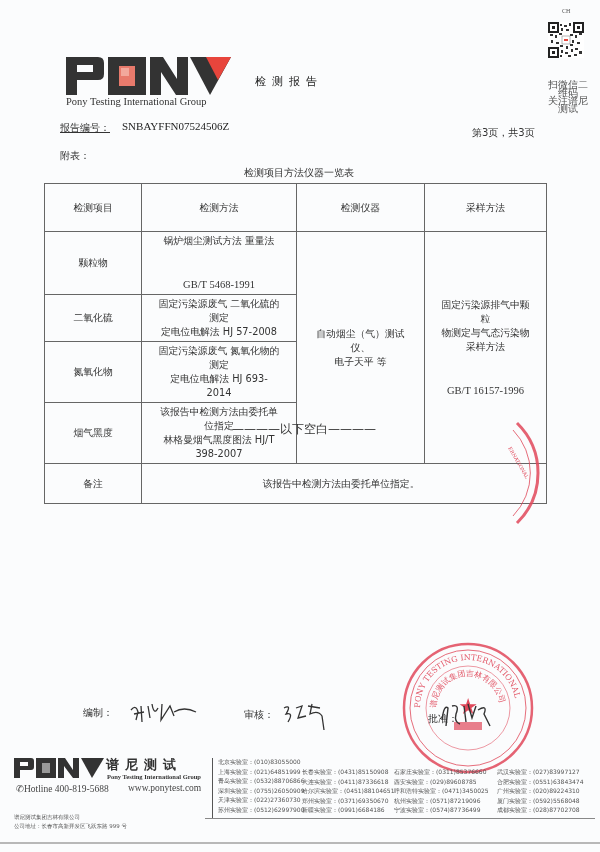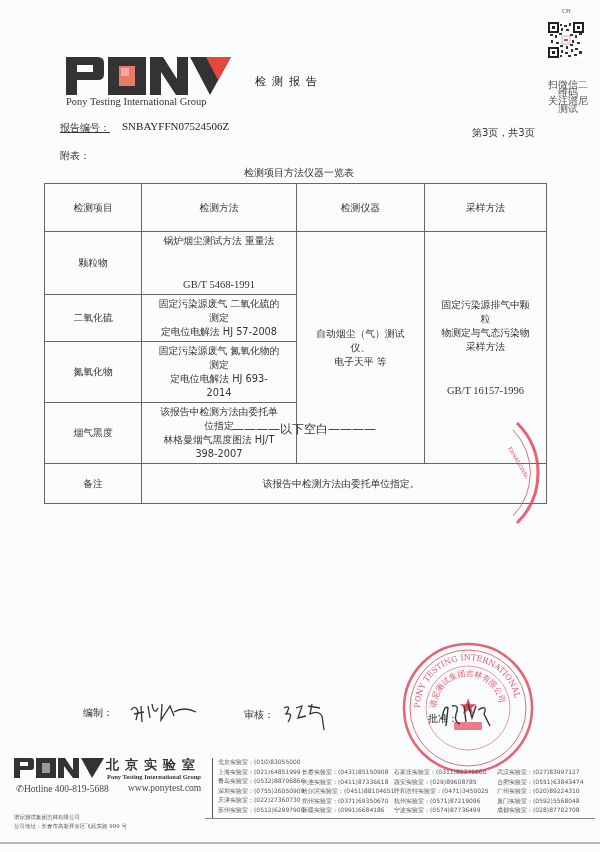--- a/index.html
+++ b/index.html
@@ -219,21 +219,21 @@
   <path d="M4 20 Q6 4 10 8 L8 26 M14 6 Q22 4 18 14 Q16 22 22 24 M26 6 L28 22 M30 4 L34 18 L38 6 M40 10 Q50 4 46 14 L52 26" fill="none" stroke="#333" stroke-width="1.4"></path>
 </svg>
 
 <svg class="abs footer-logo" viewBox="0 0 90 20">
   <path d="M0 0 H17 Q20 0 20 3 V9 Q20 12 17 12 H6 V20 H0 Z M6 4 V8 H14 V4 Z" fill="#333"></path>
   <rect x="22" y="0" width="20" height="20" fill="#333"></rect>
   <rect x="28" y="5" width="8" height="10" fill="#999"></rect>
   <path d="M44 0 H51 L59 12 V0 H65 V20 H59 L50 8 V20 H44 Z" fill="#333"></path>
   <path d="M67 0 H90 L78 20 Z" fill="#333"></path>
 </svg>
-<div class="abs footer-cn">北京实验室</div>
+<div class="abs footer-cn">谱尼测试</div>
 <div class="abs footer-en">Pony Testing International Group</div>
 <div class="abs hotline">✆Hotline 400-819-5688</div>
 <div class="abs website">www.ponytest.com</div>
 <div class="abs company">
   <div>谱尼测试集团吉林有限公司</div>
   <div>公司地址：长春市高新开发区飞跃东路 999 号</div>
 </div>
 
 <div class="abs footer-vline"></div>
 <div class="abs footer-hline"></div>

